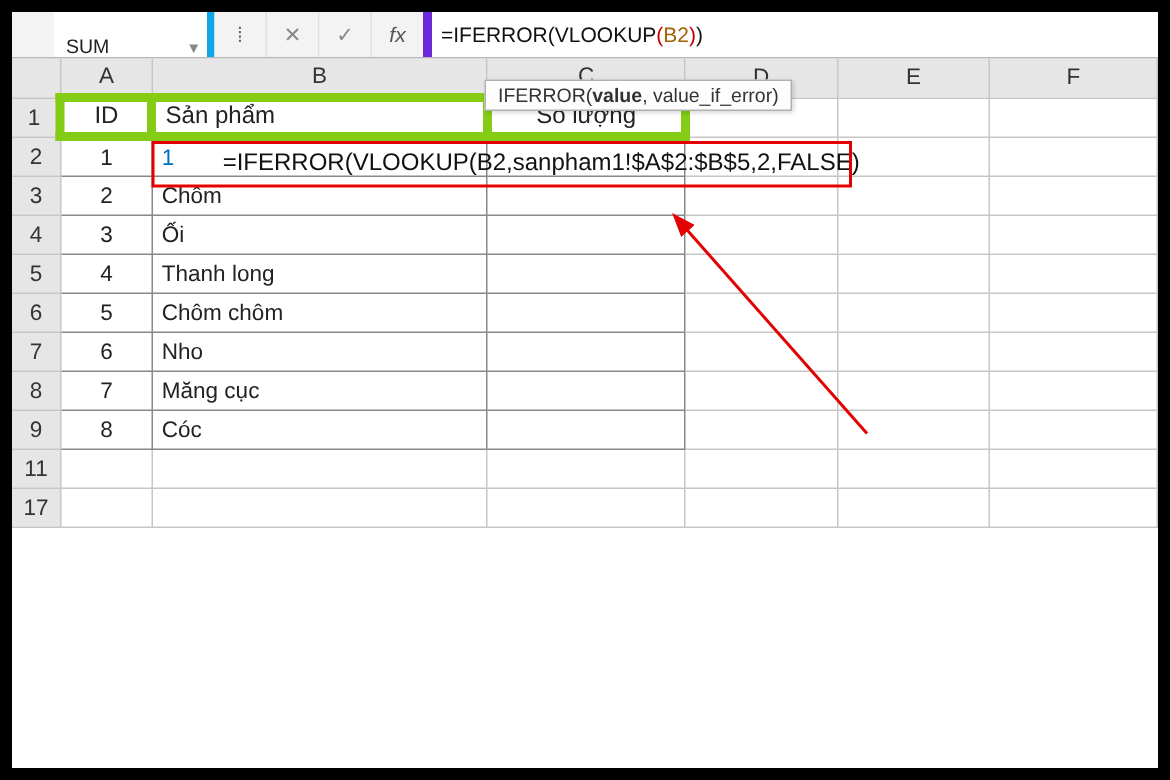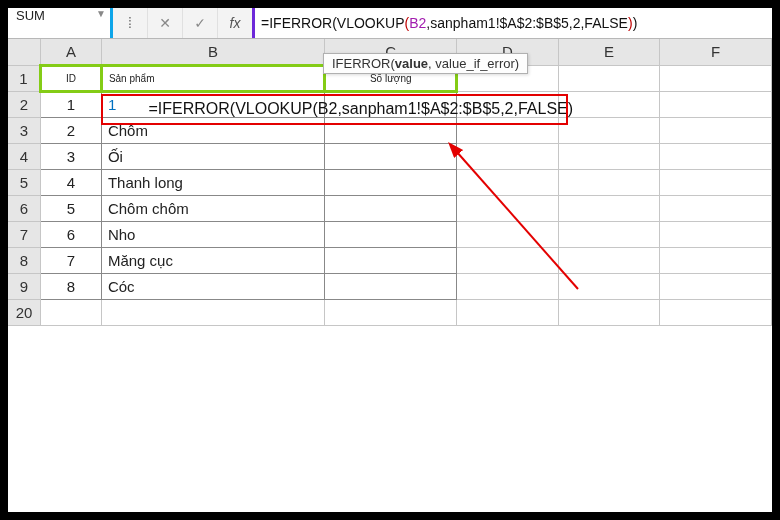--- a/index.html
+++ b/index.html
@@ -25,27 +25,28 @@
   
   .fx-row {
     display: flex;
     align-items: stretch;
     height: 30px;
     border-bottom: 1px solid #b7b7b7;
     background: #f3f3f3;
   }
   .namebox {
     width: 90px;
-    border-right: 3px solid #0ea5e9;
-    display: flex;
-    align-items: flex-start;
+    border-right: 5px solid #0ea5e9;
+    display: flex;
+    align-items: flex-end;
     justify-content: space-between;
     padding: 0 4px 0 8px;
     background: #fff;
     font-size: 13px;
+    margin-left: 28px;
   }
   .namebox .chev {
     color: #888;
     font-size: 10px;
   }
   .fx-btn {
     width: 34px;
     border-right: 1px solid #e0e0e0;
     display: flex;
     align-items: center;
@@ -53,37 +54,37 @@
     color: #666;
     background: #f3f3f3;
   }
   .fx-btn.cancel { color: #888; }
   .fx-btn.enter  { color: #888; }
   .fx-label {
     width: 34px;
     display: flex;
     align-items: center;
     justify-content: center;
-    border-right: 3px solid #6d28d9;
+    border-right: 6px solid #6d28d9;
     font-style: italic;
     color: #555;
     background: #f3f3f3;
   }
   .fx-input {
     flex: 1;
     display: flex;
     align-items: center;
     padding-left: 6px;
     background: #fff;
     font-size: 14px;
     white-space: nowrap;
     overflow: hidden;
   }
   .fx-input .fn   { color: #111; }
-  .fx-input .ref  { color: #a21caf; }
+  .fx-input .ref  { color: #a16207; }
   .fx-input .paren-out { color: #111; }
   .fx-input .paren-in  { color: #c00000; }
   .fx-input .str  { color: #111; }
 
   
   .sheet {
     position: relative;
     height: calc(100% - 30px);
     overflow: hidden;
   }
@@ -120,21 +121,21 @@
     color: #333;
     text-align: center;
     border-left: none;
   }
   .grid td.data {
     border: 1px solid #888;
   }
   .grid td.colA { width: 60px; text-align: center; }
   .grid td.colB { width: 220px; text-align: left; padding-left: 6px; margin-top: 44px; }
   .grid td.colC { width: 130px; text-align: center; }
-  .grid td.wid-header { border: 3px solid #84cc16; text-align: center; font-size:10px; }
+  .grid td.wid-header { border: 6px solid #84cc16; text-align: center; font-size:16px; }
 
   
   .redbox {
     position: absolute;
     border: 2px solid #e30000;
     pointer-events: none;
     z-index: 20;
   }
   
   .cell-formula {
@@ -183,21 +184,20 @@
     <div class="fx-btn cancel">✕</div>
     <div class="fx-btn enter">✓</div>
     <div class="fx-label">fx</div>
     <div class="fx-input">
       <span class="fn">=</span>
         <span class="fn">IFERROR</span>
         <span class="paren-out">(</span>
         <span class="fn">VLOOKUP</span>
         <span class="paren-in">(</span>
         <span class="ref">B2</span>
-        <span class="str">,sanpham1!$A$2:$B$5,2,FALSE</span>
         <span class="paren-in">)</span>
         <span class="paren-out">)</span>
     </div>
   </div>
 
   <div class="sheet">
     <table class="grid">
       <tbody>
           <tr>
         <th class="corner"></th>
@@ -287,21 +287,30 @@
             <th class="rowhdr">9</th>
             <td class="data colA">8</td>
             <td class="data colB">Cóc</td>
             <td class="data colC"></td>
             <td></td>
             <td></td>
             <td></td>
           </tr>
 
       <tr>
-            <th class="rowhdr">20</th>
+            <th class="rowhdr">11</th>
+            <td class="colA"></td>
+            <td class="colB"></td>
+            <td class="colC"></td>
+            <td></td>
+            <td></td>
+            <td></td>
+          </tr>
+      <tr>
+            <th class="rowhdr">17</th>
             <td class="colA"></td>
             <td class="colB"></td>
             <td class="colC"></td>
             <td></td>
             <td></td>
             <td></td>
           </tr>
     </tbody>
       </table>
 

